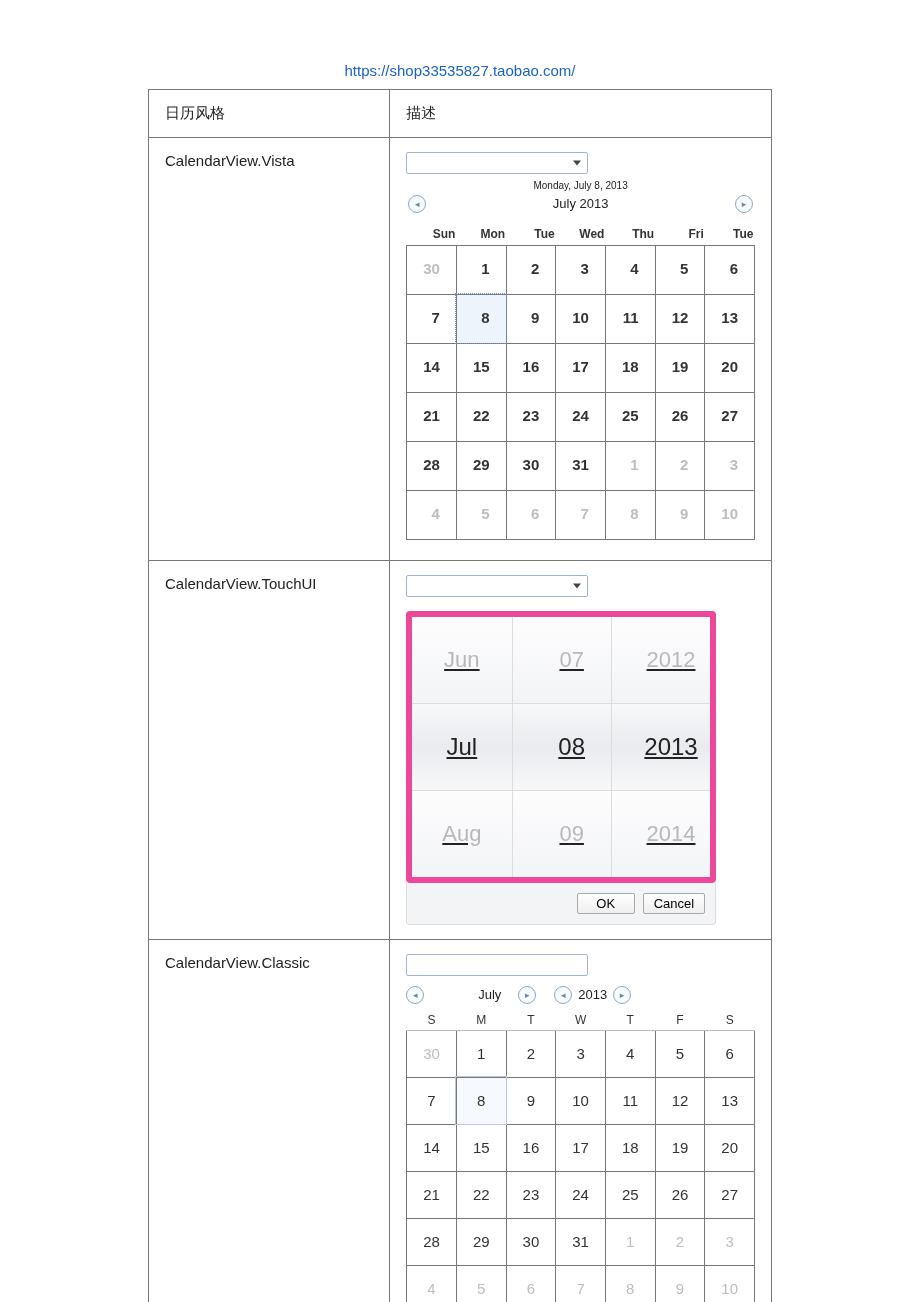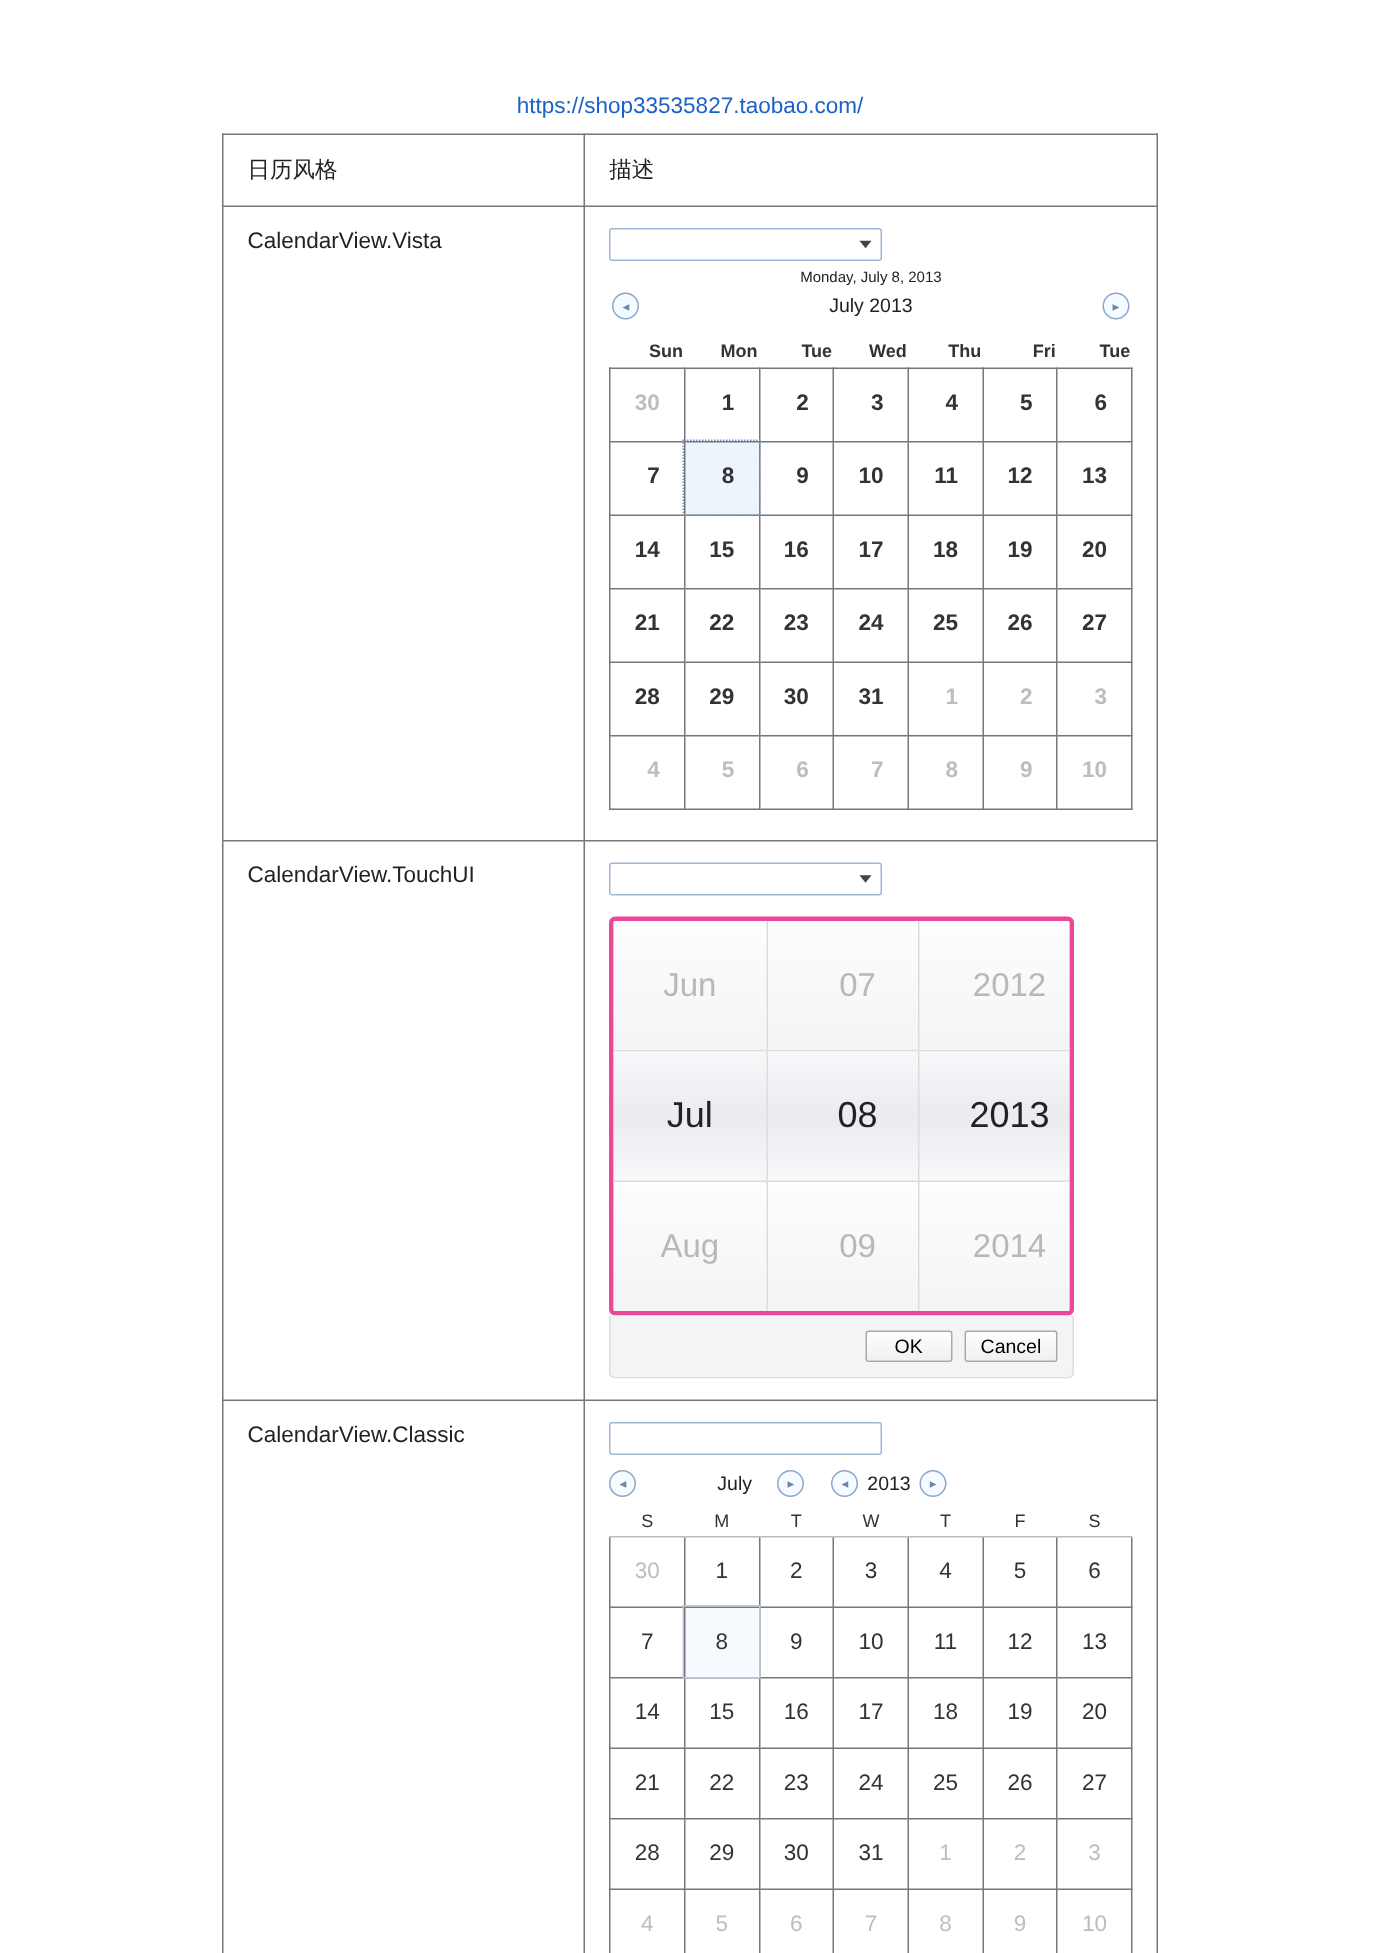--- a/index.html
+++ b/index.html
@@ -76,21 +76,21 @@
     background: #eef4fb;
   }
   .vista-clear { text-align: center; font-size: 13px; margin: 4px 0; }
 
   
   .touch-wrap { width: 310px; }
   .combo {
     width: 180px; height: 20px; border: 1px solid #9fb7d4; background:#fff;
     position: relative; border-radius: 2px; margin-bottom: 14px;
   }
-  .wheel { display: flex; border: 3px solid #ec4899; border-radius: 4px; overflow: hidden; }
+  .wheel { display: flex; border: 6px solid #ec4899; border-radius: 4px; overflow: hidden; text-decoration: underline; }
   .wheel-col { flex: 1; text-align: center; }
   .wheel-cell {
     height: 86px; display: flex; align-items: center; justify-content: center;
     font-size: 22px; color: #b8b8b8;
     background: linear-gradient(#fdfdfe,#f3f4f6);
     border-bottom: 1px solid #dcdcdc;
   }
   .wheel-col .wheel-cell:last-child { border-bottom: none; }
   .wheel-cell.sel {
     color: #222; font-size: 24px;

